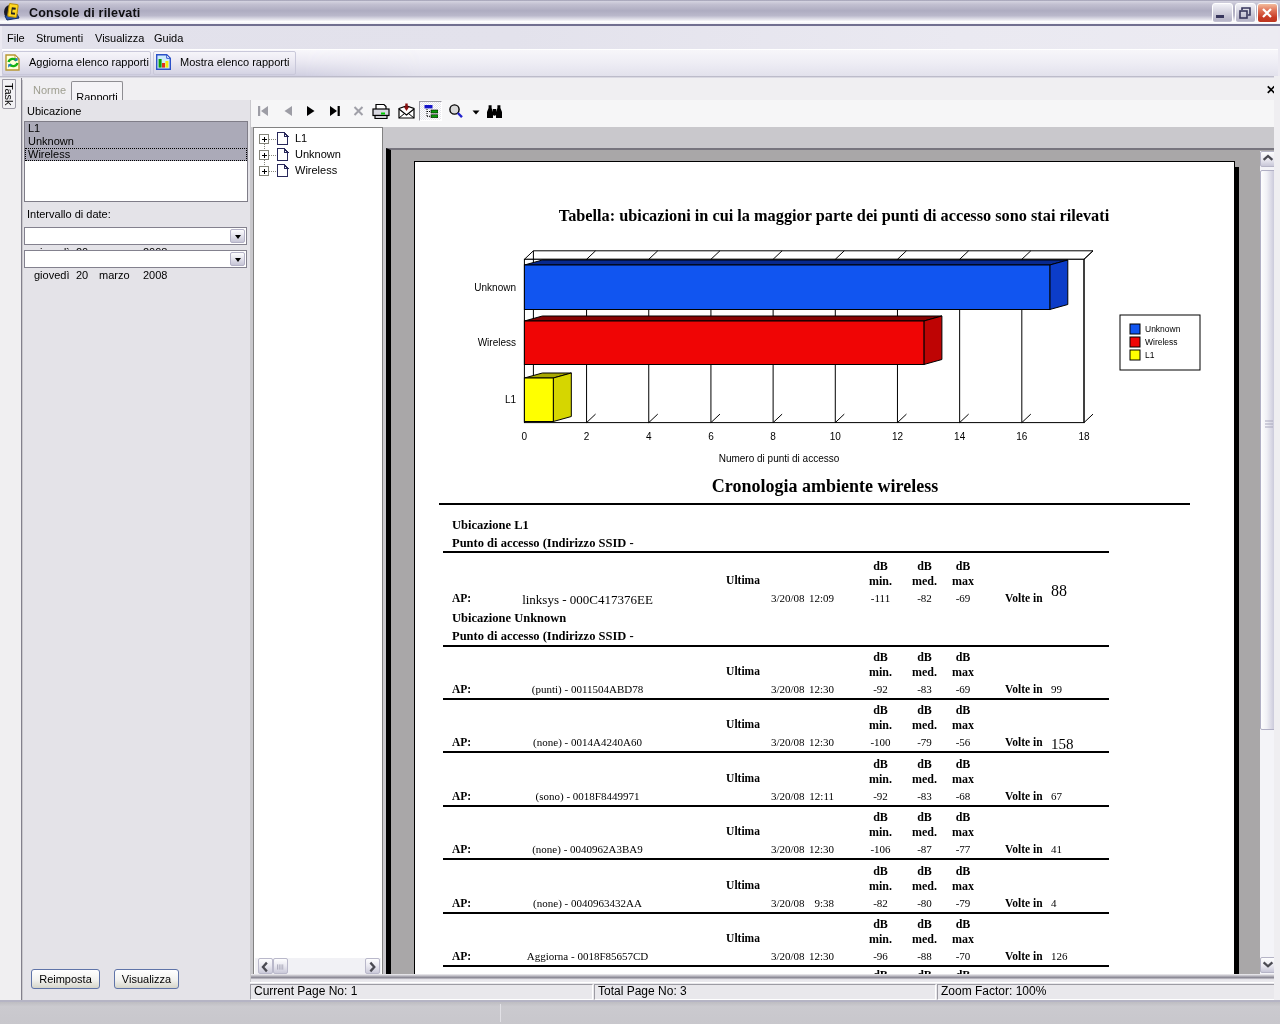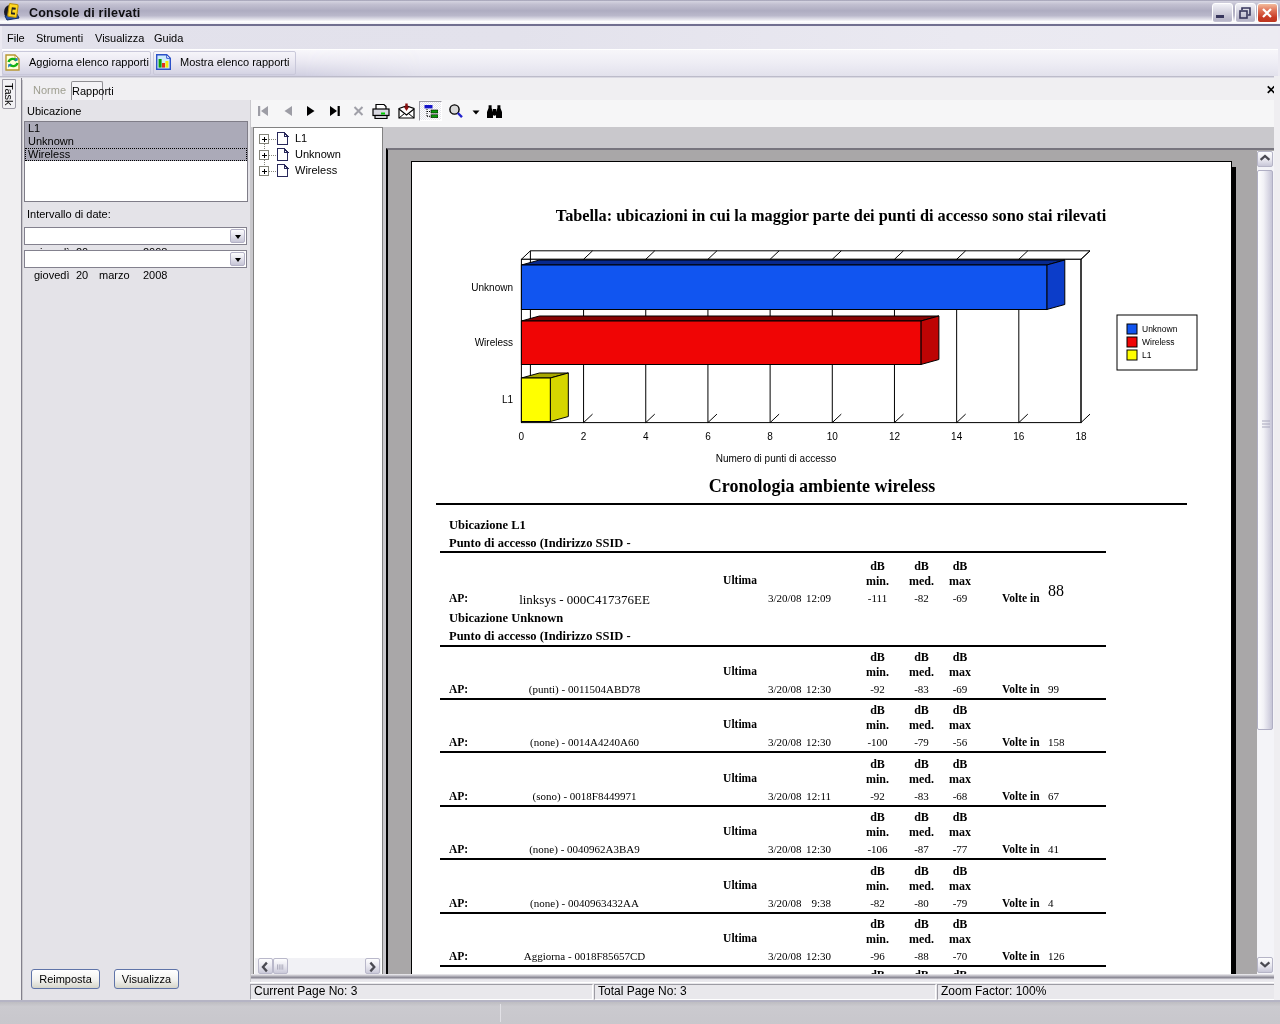--- a/index.html
+++ b/index.html
@@ -24,22 +24,22 @@
  -webkit-mask-image:linear-gradient(90deg,#000 0,#000 72%,transparent 100%);
  mask-image:linear-gradient(90deg,#000 0,#000 72%,transparent 100%);}
 .tbtext{top:7px;font-size:11px;color:#000;}
 #tbsep{left:0;top:76px;width:1280px;height:4px;background:linear-gradient(180deg,#aeadbe 0%,#e8e7ee 50%,#f0eff2 100%);}
 
 #taskstrip{left:0;top:78px;width:22px;height:924px;background:#f0eff1;border-right:1px solid #82808c;}
 #tasktab{left:2px;top:79px;width:14px;height:30px;background:#f2f1f4;border:1px solid #9b99a4;
  font-size:11px;color:#000;writing-mode:vertical-rl;text-align:center;border-radius:0 0 2px 2px;}
 #tabrow{left:23px;top:78px;width:1257px;height:22px;background:#f0eff2;}
 #tabnorme{left:33px;top:84px;font-size:11px;color:#9e9e90;}
-#tabrapporti{left:71px;top:81px;width:32px;height:20px;background:#f4f3f6;border:1px solid #8e8d92;border-bottom:none;
- border-radius:2px 2px 0 0;font-size:11px;color:#000;text-align:center;padding-top:3px;}
+#tabrapporti{left:71px;top:81px;width:52px;height:20px;background:#f4f3f6;border:1px solid #8e8d92;border-bottom:none;
+ border-radius:2px 2px 0 0;font-size:11px;color:#000;text-align:center;padding-top:9px;}
 #panelclose{left:1266px;top:83px;font-size:12px;font-weight:bold;color:#000;}
 
 #leftpanel{left:23px;top:100px;width:227px;height:902px;background:#e4e3e8;}
 .lplabel{left:4px;font-size:11px;color:#000;}
 #lplist{left:1px;top:21px;width:224px;height:81px;background:#fff;border:1px solid #7f7d88;}
 .lprow{position:relative;height:13px;background:#abaab8;font-size:11px;padding-left:3px;line-height:13px;color:#000;}
 #lprow3{outline:1px dotted #000;outline-offset:-1px;}
 .combo{left:1px;width:223px;height:18px;background:#fff;border:1px solid #83818e;}
 .combo span{position:absolute;top:18px;font-size:11px;color:#000;}
 .cbtn{position:absolute;right:1px;top:1px;width:15px;height:14px;
@@ -49,21 +49,21 @@
  border:1px solid #5f74a8;border-radius:3px;font-size:11px;color:#000;text-align:center;padding-top:3px;}
 
 #vtoolbar{left:251px;top:100px;width:1023px;height:27px;background:#f6f6f7;}
 #treepanel{left:253px;top:127px;width:130px;height:850px;background:#fff;border:1px solid #828282;}
 #treehsb{position:absolute;left:1px;bottom:1px;width:126px;height:17px;background:#f1f1f5;}
 .sbbtn{position:absolute;width:15px;height:16px;background:linear-gradient(180deg,#fdfdfe 0%,#e9e8f0 50%,#cac9d9 100%);
  border:1px solid #b9b8ca;border-radius:2px;}
 #tabstrip{left:386px;top:127px;width:888px;height:21px;background:#e9e8eb;}
 #mrtab{left:2px;top:0px;width:66px;height:21px;background:#f1f0f3;border:1px solid #929198;border-bottom:none;
  font-size:11px;text-align:center;padding-top:3px;}
-#viewport{left:386px;top:148px;width:888px;height:826px;background:#a9a7a8;border-top:2px solid #77757e;border-left:2px solid #000000;overflow:hidden;}
+#viewport{left:386px;top:148px;width:888px;height:826px;background:#a9a7a8;border-top:2px solid #77757e;border-left:5px solid #000000;overflow:hidden;}
 #page{position:absolute;left:23px;top:11px;width:821px;height:815px;background:#fff;border:1px solid #000;overflow:hidden;
  font-family:"Liberation Serif",serif;}
 #pgshadow{position:absolute;left:844px;top:17px;width:4px;height:807px;background:#000;}
 #vsb{position:absolute;left:869px;top:1px;width:17px;height:823px;background:#f4f4f8;}
 .vsbtn{position:absolute;left:0px;width:16px;height:16px;background:linear-gradient(180deg,#fdfdfe 0%,#e9e8f0 55%,#c8c7d8 100%);
  border:1px solid #b5b4c6;border-radius:2px;}
 #vthumb{position:absolute;left:0px;top:19px;width:16px;height:560px;border:1px solid #b0afc4;border-radius:2px;
  background:linear-gradient(90deg,#fefefe 0%,#f1f1f6 40%,#dcdbe7 70%,#c6c5d7 100%);}
 
 #statusbar{left:250px;top:982px;width:1030px;height:18px;background:#e9e8ec;border-top:1px solid #fff;}
@@ -342,21 +342,21 @@
         <div class="rt rb ctr" style="left:509.5px;top:556.4px;font-size:12px">med.</div>
         <div class="rt rb ctr" style="left:548px;top:556.4px;font-size:12px">max</div>
         <div class="rt rb" style="left:37px;top:574.4px;font-size:11.5px">AP:</div>
         <div class="rt ctr" style="left:172.5px;top:574.4px;font-size:11px">(none) - 0014A4240A60</div>
         <div class="rt " style="left:356px;top:574.4px;font-size:11px">3/20/08</div>
         <div class="rt rgt" style="left:419px;top:574.4px;font-size:11px">12:30</div>
         <div class="rt ctr" style="left:465.5px;top:574.4px;font-size:11px">-100</div>
         <div class="rt ctr" style="left:509.5px;top:574.4px;font-size:11px">-79</div>
         <div class="rt ctr" style="left:548px;top:574.4px;font-size:11px">-56</div>
         <div class="rt rb" style="left:590px;top:574.4px;font-size:11.5px">Volte in</div>
-        <div class="rt " style="left:636px;top:574.4px;font-size:11px">158</div>
+        <div class="rt " style="left:636px;top:574.4px;font-size:15px">158</div>
         <div class="rule" style="left:28px;top:589.4px;width:666px;height:2px"></div>
         <div class="rt rb ctr" style="left:465.5px;top:594.8px;font-size:12px">dB</div>
         <div class="rt rb ctr" style="left:509.5px;top:594.8px;font-size:12px">dB</div>
         <div class="rt rb ctr" style="left:548px;top:594.8px;font-size:12px">dB</div>
         <div class="rt rb ctr" style="left:328px;top:609.8px;font-size:11.5px">Ultima</div>
         <div class="rt rb ctr" style="left:465.5px;top:609.8px;font-size:12px">min.</div>
         <div class="rt rb ctr" style="left:509.5px;top:609.8px;font-size:12px">med.</div>
         <div class="rt rb ctr" style="left:548px;top:609.8px;font-size:12px">max</div>
         <div class="rt rb" style="left:37px;top:627.8px;font-size:11.5px">AP:</div>
         <div class="rt ctr" style="left:172.5px;top:627.8px;font-size:11px">(sono) - 0018F8449971</div>
@@ -429,21 +429,21 @@
           </svg></div>
         <div id="vthumb"><svg width="16" height="560" viewBox="0 0 16 560">
             <path d="M4 250 h8 M4 253 h8 M4 256 h8" stroke="#a8a7bc" stroke-width="1"></path>
           </svg></div>
         <div class="vsbtn" style="top:806px"><svg style="left:0px;top:0px" width="14" height="14" viewBox="0 0 16 16">
             <path d="M3 5 L8 9.5 L13 5" fill="none" stroke="#4a4a52" stroke-width="2.6"></path>
           </svg></div>
       </div>
     </div>
     <div class="abs" id="statusbar">
-      <div class="stsec" style="left:0px;width:343px">Current Page No: 3</div>
+      <div class="stsec" style="left:0px;width:343px">Current Page No: 1</div>
       <div class="stsec" style="left:344px;width:342px">Total Page No: 3</div>
       <div class="stsec" style="left:687px;width:341px">Zoom Factor: 100%</div>
     </div>
     <div class="abs" style="left:1274px;top:76px;width:6px;height:926px;background:#efeef1"></div>
     <div class="abs" style="left:251px;top:974px;width:1023px;height:8px;background:linear-gradient(180deg,#f2f1f4 0,#8a8894 45%,#e8e7ec 70%,#ecebef 100%)"></div>
     <div class="abs" id="winbottom"></div>
     <div class="abs" id="deskstrip">
       <div class="abs" style="left:500px;top:2px;width:1px;height:18px;background:#e2e1e6"></div>
     </div>
   </div>

